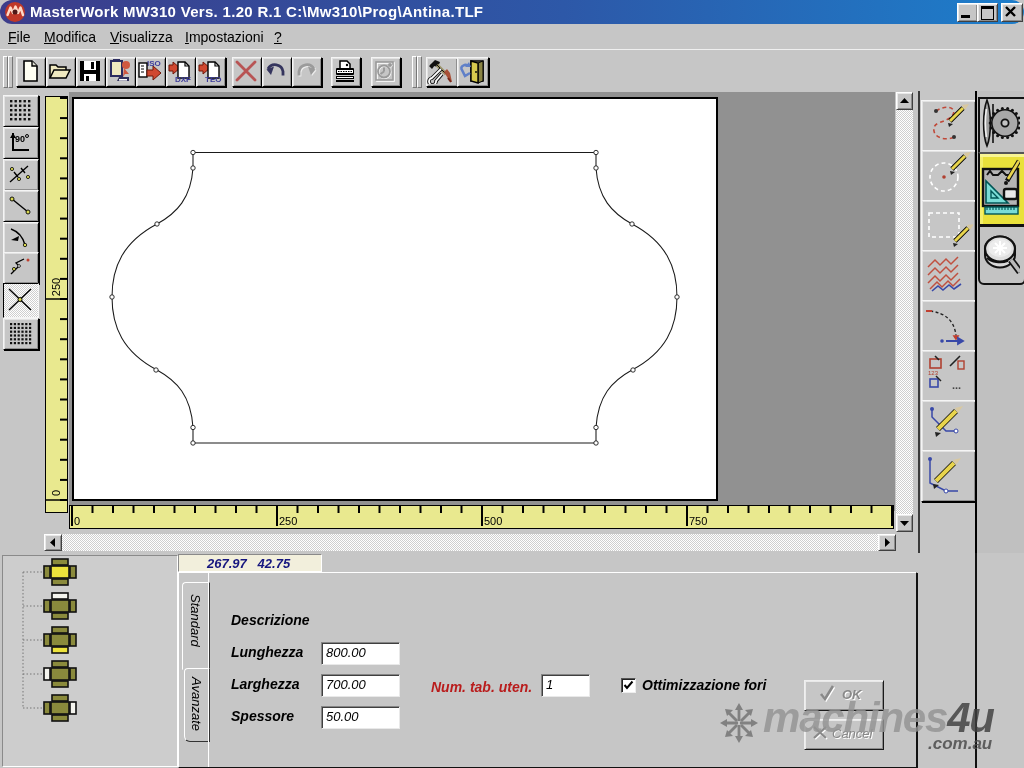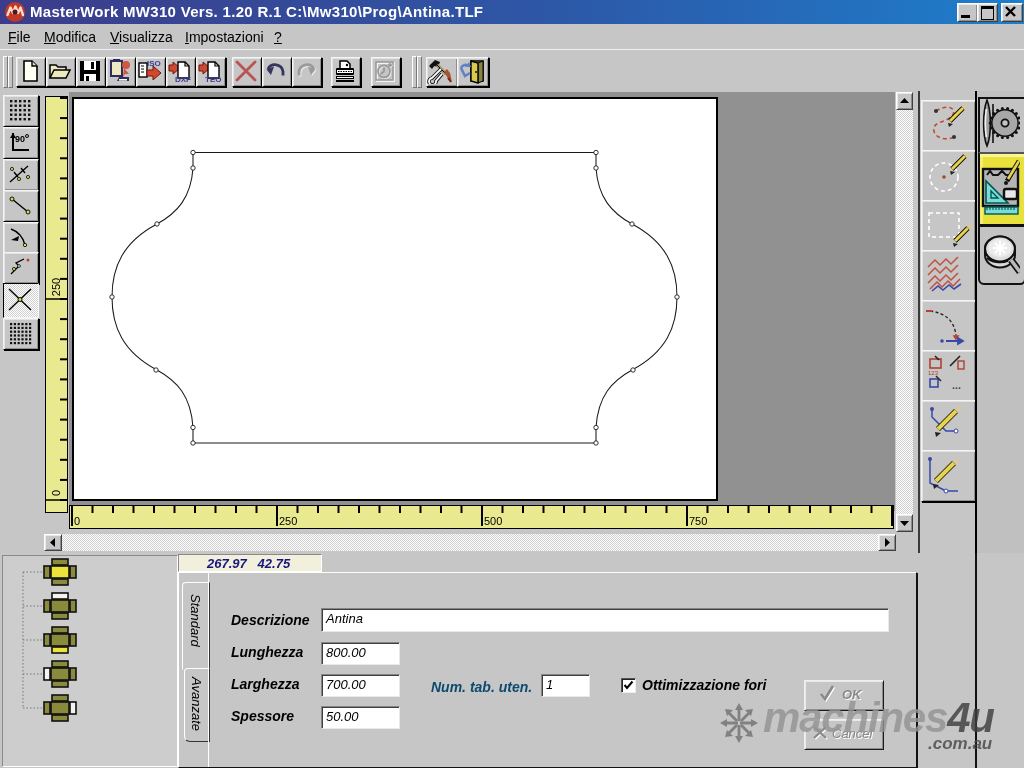--- a/index.html
+++ b/index.html
@@ -17,21 +17,21 @@
            background-size:2px 2px;}
   .tbtn{position:absolute;background:#c6c6c6;border:1px solid;
         border-color:#f5f5f5 #000 #000 #f5f5f5;
         box-shadow:1px 1px 0 #000, inset 1px 1px 0 #e2e2e2, inset -1px -1px 0 #8f8f8f;}
   svg{display:block;}
 </style>
 </head>
 <body>
 
 <div class="abs" id="titlebar" style="left:0;top:0;width:1024px;height:24px;
-     background:linear-gradient(to right,#3c3c8a,#2d58a8 55%,#1d7ecb);">
+     background:linear-gradient(to right,#3c3c8a,#2d58a8 55%,#1d7ecb);border-radius:12px;">
   <svg class="abs" style="left:4px;top:1px" width="22" height="22" viewBox="0 0 22 22">
     <circle cx="11" cy="11" r="10" fill="#c03828"></circle>
     <path d="M3.5 14 L6.5 6.5 L9 12 L11.5 5.5 L14 12 L16.5 6.5 L19 14" fill="none" stroke="#ffd9c8" stroke-width="2.4" stroke-linecap="round" stroke-linejoin="round"></path>
     <circle cx="11" cy="11" r="2.5" fill="#501818"></circle>
   </svg>
   <div class="abs" style="left:30px;top:3px;font-size:15px;font-weight:bold;color:#fff;letter-spacing:0.3px;">MasterWork MW310 Vers. 1.20 R.1 C:\Mw310\Prog\Antina.TLF</div>
 
   <div class="abs raised2" style="left:957px;top:3px;width:19px;height:17px;">
       <div class="abs" style="left:3px;top:11px;width:9px;height:3px;background:#000;"></div>
     </div>
@@ -666,25 +666,24 @@
          border:1px solid;border-color:#fff #333 #333 #fff;border-radius:4px 0 0 6px;">
       <div style="writing-mode:vertical-rl;text-orientation:sideways;font-size:13px;color:#000;margin:8px 0 0 4px;">Avanzate</div>
     </div>
     <div class="abs" style="left:29px;top:0px;width:1px;height:194px;background:#fff;"></div>
 
     <div class="abs" style="left:52px;top:39px;font-size:14px;font-weight:bold;color:#000;">Descrizione</div>
     <div class="abs" style="left:52px;top:71px;font-size:14px;font-weight:bold;color:#000;">Lunghezza</div>
     <div class="abs" style="left:52px;top:103px;font-size:14px;font-weight:bold;color:#000;">Larghezza</div>
     <div class="abs" style="left:52px;top:135px;font-size:14px;font-weight:bold;color:#000;">Spessore</div>
 
-    <div class="abs input" style="left:142px;top:35px;width:562px;height:22px;">Antina</div>
     <div class="abs input" style="left:142px;top:69px;width:73px;height:21px;">800.00</div>
     <div class="abs input" style="left:142px;top:101px;width:73px;height:21px;">700.00</div>
     <div class="abs input" style="left:142px;top:133px;width:73px;height:21px;">50.00</div>
-    <div class="abs" style="left:252px;top:106px;font-size:14px;font-weight:bold;color:#0c4a6e;">Num. tab. uten.</div>
+    <div class="abs" style="left:252px;top:106px;font-size:14px;font-weight:bold;color:#b91c1c;">Num. tab. uten.</div>
     <div class="abs input" style="left:362px;top:101px;width:43px;height:21px;">1</div>
 
     <div class="abs" style="left:442px;top:105px;width:13px;height:13px;background:#fff;
          border:1px solid;border-color:#555 #eee #eee #555;box-shadow:inset 1px 1px 0 #222;">
       <svg width="13" height="13" viewBox="0 0 13 13">
           <path d="M2.5 6 L5 9 L10.5 2.5" fill="none" stroke="#000" stroke-width="2"></path>
         </svg>
     </div>
     <div class="abs" style="left:463px;top:104px;font-size:14px;font-weight:bold;color:#000;">Ottimizzazione fori</div>
 

